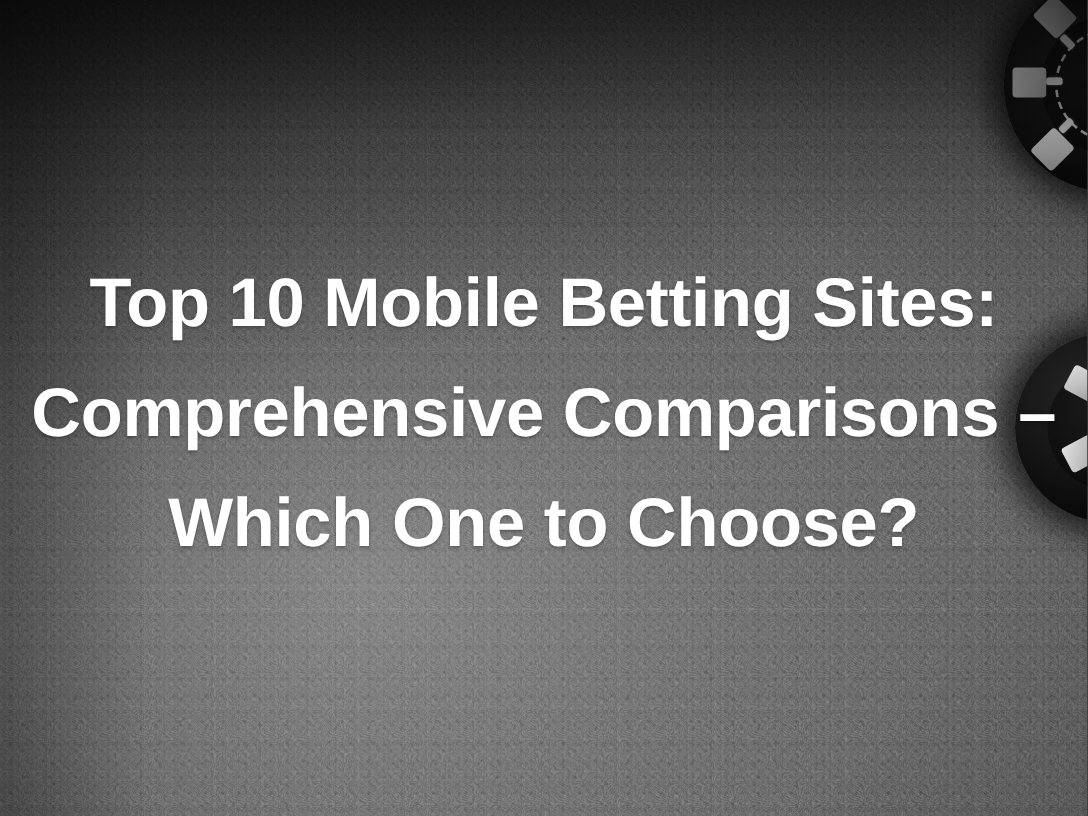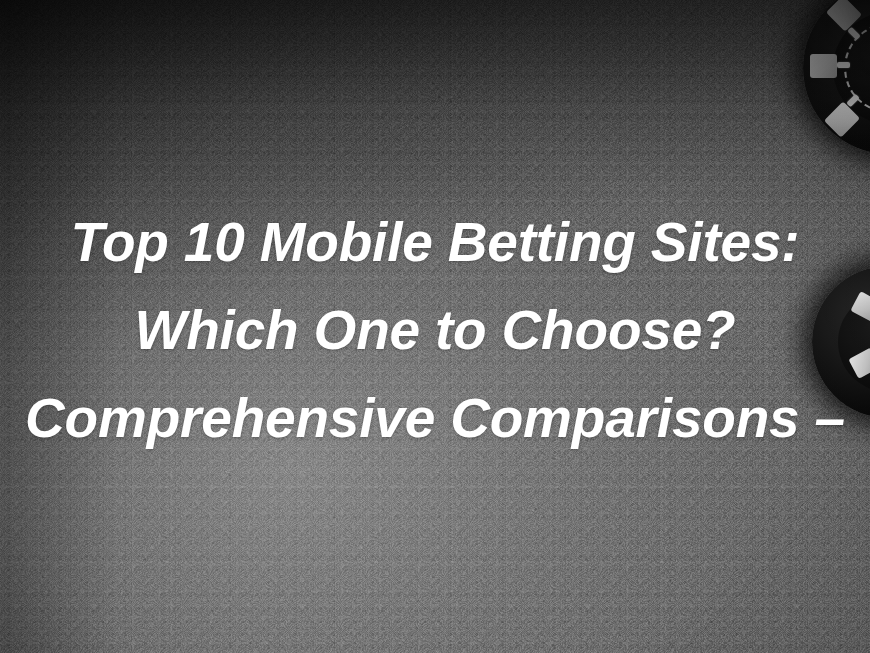--- a/index.html
+++ b/index.html
@@ -107,21 +107,20 @@
   }
 
   
   .title-block {
     position: absolute;
     left: 0;
     right: 0;
     top: 198px;
     text-align: center;
     pointer-events: none;
-    font-style: italic;
   }
   .title-line {
     color: #ffffff;
     font-size: 55px;
     line-height: 88px;
     font-weight: 700;
     letter-spacing: -0.2px;
     white-space: nowrap;
     text-shadow: 0 1px 3px rgba(0,0,0,0.30);
   }
@@ -154,17 +153,17 @@
     <div class="chip-face" style="left:26px; top:26px; width:100px; height:100px;"></div>
     <div class="chip-edge-block" style="left:42px; top:30px; width:26px; height:22px; transform:rotate(28deg);"></div>
     <div class="chip-edge-block" style="left:40px; top:86px; width:26px; height:22px; transform:rotate(-28deg);"></div>
 
   </div>
 
   <div class="felt-vignette"></div>
 
   <div class="title-block">
     <div class="title-line">Top 10 Mobile Betting Sites:</div>
+    <div class="title-line">Comprehensive Comparisons –</div>
     <div class="title-line">Which One to Choose?</div>
-    <div class="title-line">Comprehensive Comparisons –</div>
   </div>
 
 </div>
 
 </body></html>

